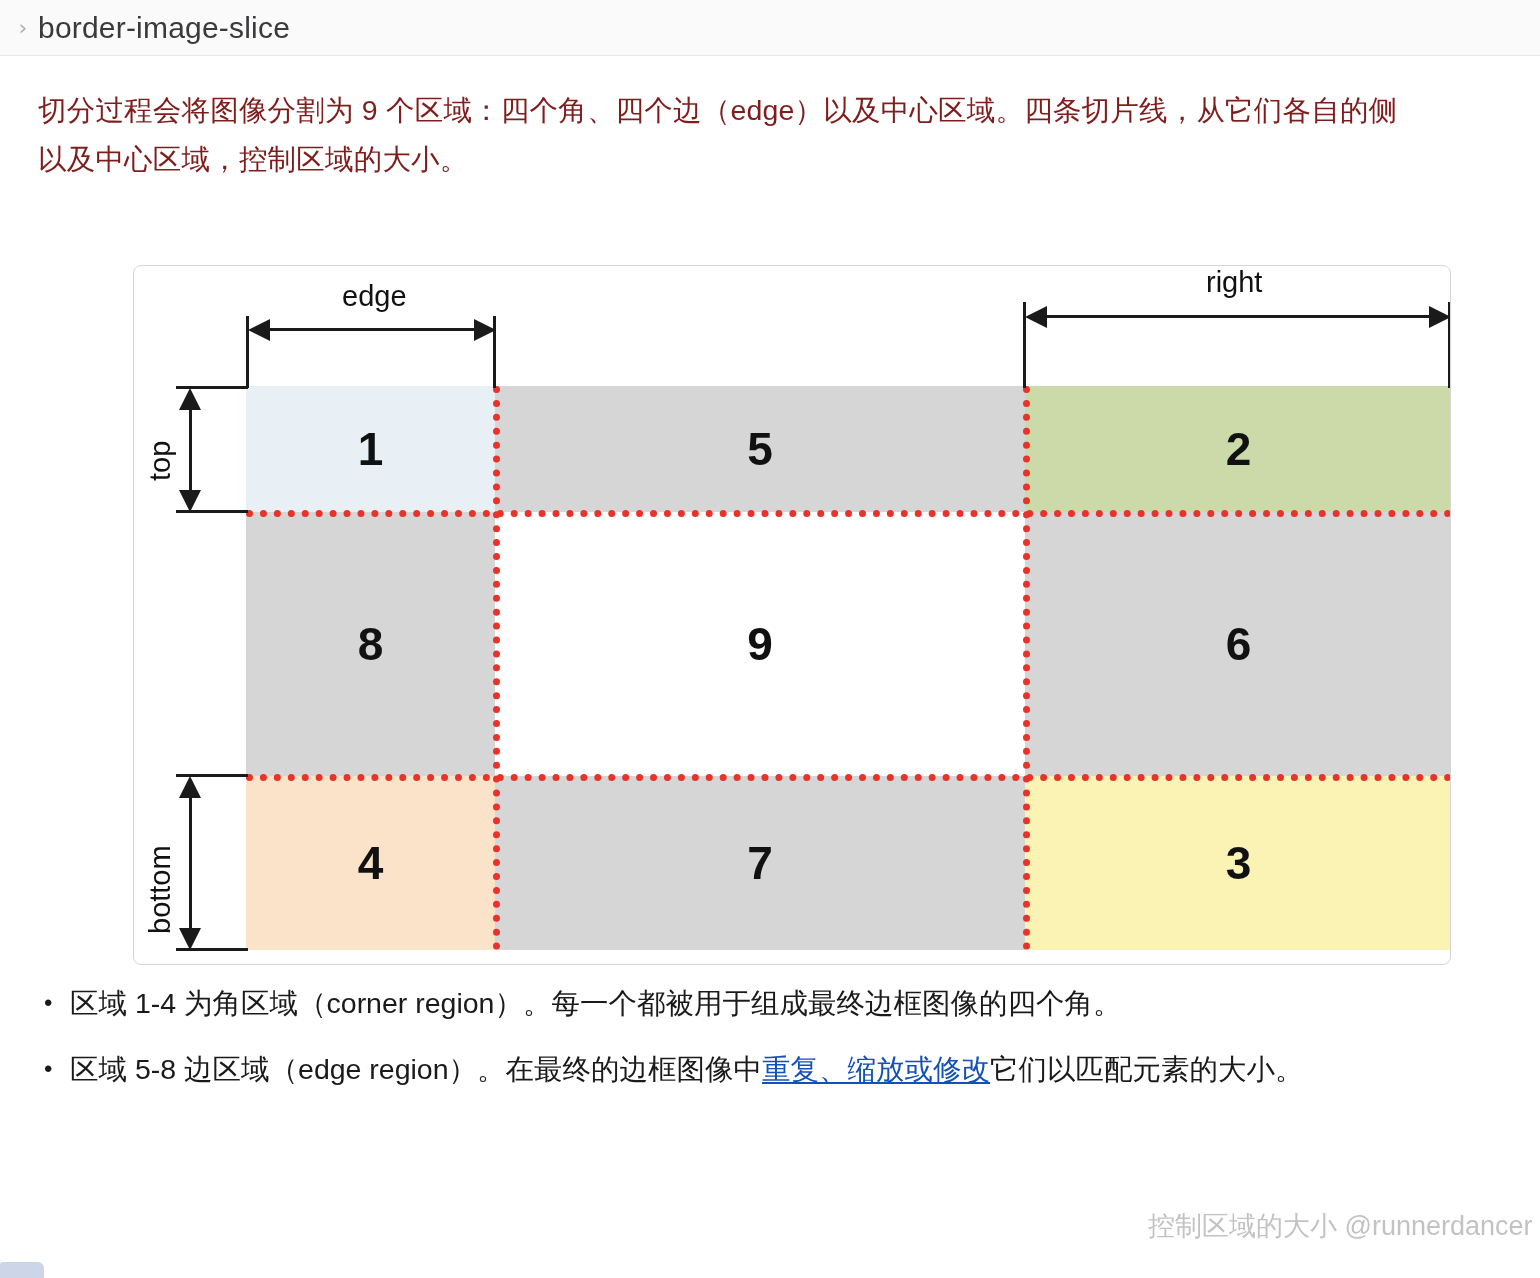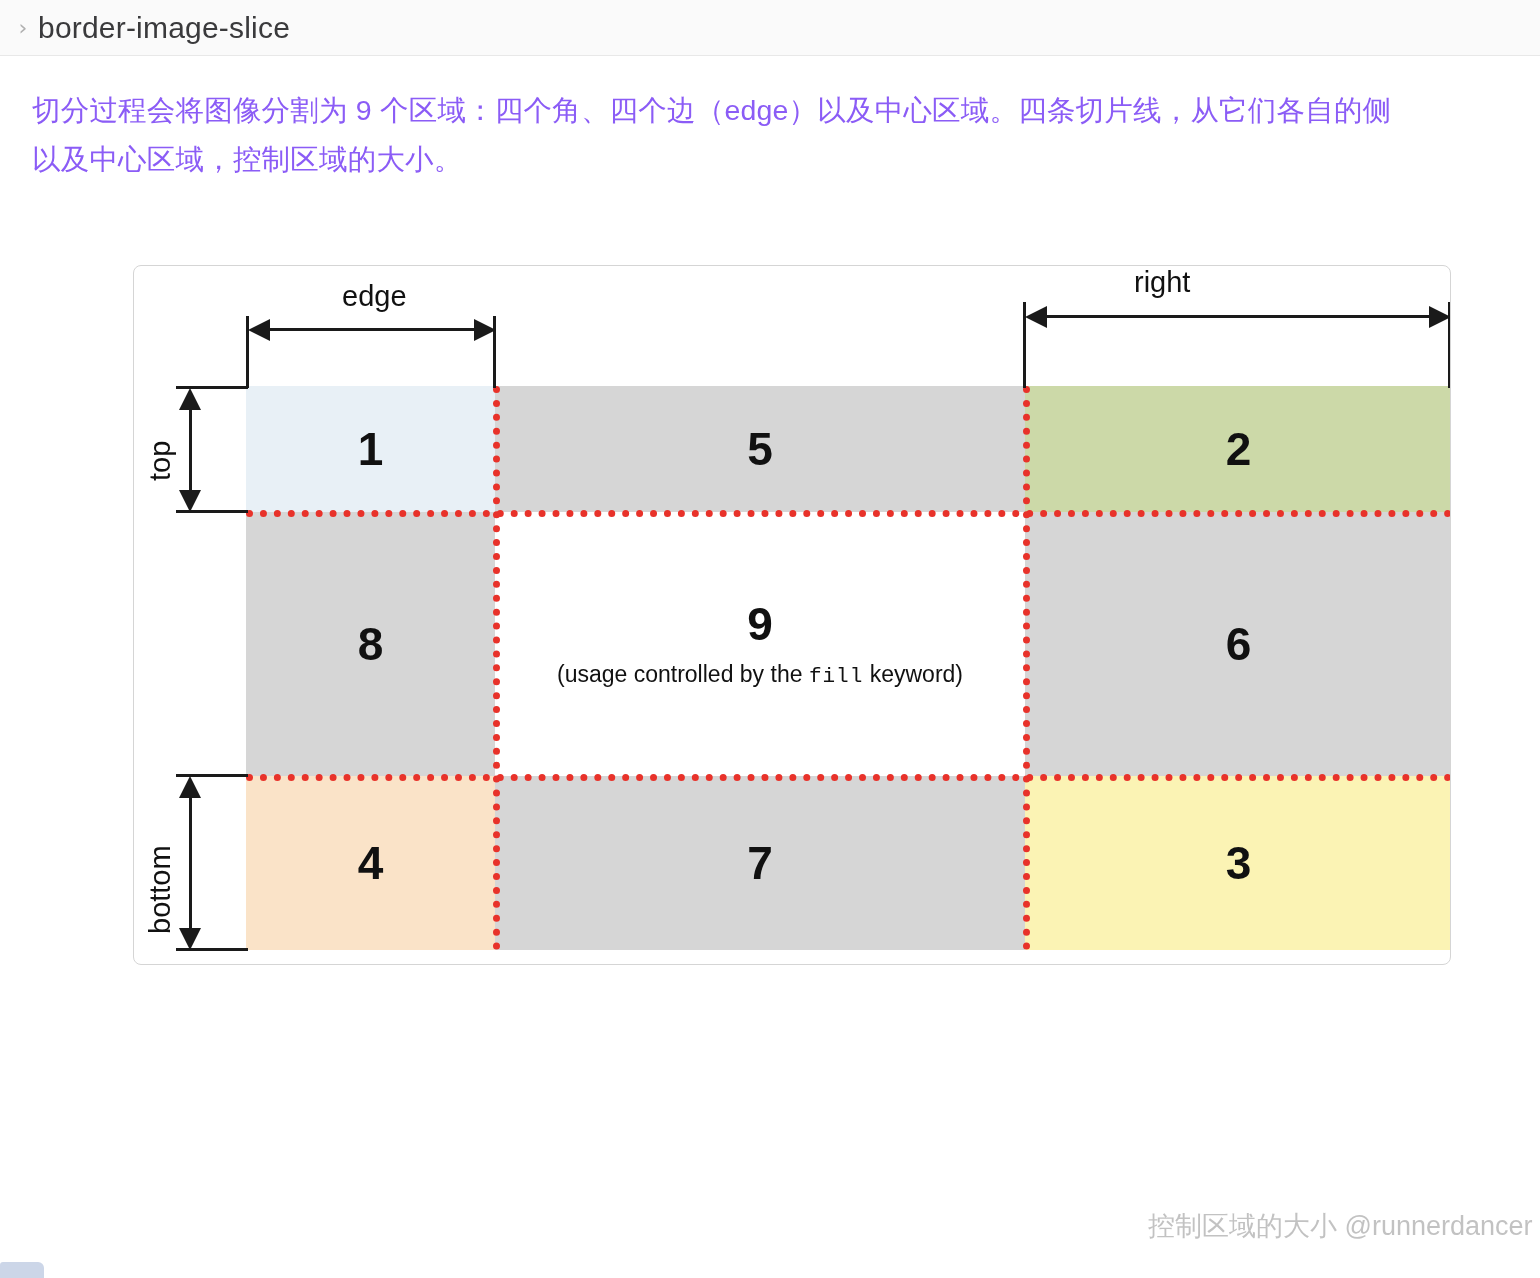--- a/index.html
+++ b/index.html
@@ -44,23 +44,23 @@
     cursor: pointer;
   }
 
   
   .content {
     padding: 0 28px;
   }
   .para {
     font-size: 28.5px;
     line-height: 49px;
-    color: #8b5cf6;
+    color: #7f1d1d;
     letter-spacing: 0.2px;
-    margin: 4px;
+    margin: 10px;
   }
   .intro {
     margin-top: 30px;
     white-space: nowrap;
     overflow: visible;
   }
   .intro .l2 { display: block; }
 
   .after-fig {
     margin-top: 46px;
@@ -217,20 +217,28 @@
 <div class="content">
 
   <p class="para intro">
     <span class="l1">切分过程会将图像分割为 9 个区域：四个角、四个边（edge）以及中心区域。四条切片线，从它们各自的侧</span>
     <span class="l2">以及中心区域，控制区域的大小。</span>
   </p>
 
   <div style="height:724px"></div>
 
 
+  <ul class="bullets">
+    <li>
+      <span>区域 1-4 为角区域（corner region）。每一个都被用于组成最终边框图像的四个角。</span>
+    </li>
+    <li>
+      <span>区域 5-8 边区域（edge region）。在最终的边框图像中</span><a class="inline-link">重复、缩放或修改</a><span>它们以匹配元素的大小。</span>
+    </li>
+  </ul>
 </div>
 
 <div class="figure-card">
   <div class="fig-inner">
 
     <div class="gridbox"></div>
 
     <div class="cell" style="left:112px; top:120px; width:249px; height:126px; background:#e8f0f6;">
       <span class="num">1</span>
     </div>
@@ -239,21 +247,20 @@
     </div>
     <div class="cell" style="left:891px; top:120px; width:427px; height:126px; background:#ccd9a8;">
       <span class="num">2</span>
     </div>
 
     <div class="cell" style="left:112px; top:246px; width:249px; height:264px; background:#d6d6d6;">
       <span class="num">8</span>
     </div>
     <div class="cell" style="left:361px; top:246px; width:530px; height:264px; background:#ffffff;">
       <span class="num">9</span>
-      <span class="sub"><span>(usage controlled by the </span><code>fill</code><span> keyword)</span></span>
     </div>
     <div class="cell" style="left:891px; top:246px; width:427px; height:264px; background:#d6d6d6;">
       <span class="num">6</span>
     </div>
 
     <div class="cell" style="left:112px; top:510px; width:249px; height:174px; background:#fae3c8;">
       <span class="num">4</span>
     </div>
     <div class="cell" style="left:361px; top:510px; width:530px; height:174px; background:#d6d6d6;">
       <span class="num">7</span>
@@ -275,21 +282,21 @@
       <div class="arrowhead ah-right" style="left:340px; top:53px;"></div>
       <div class="dimlabel" style="left:208px; top:14px;">edge</div>
     </div>
 
     <div class="dim">
       <div class="tick" style="left:889px;  top:36px; width:3px; height:86px;"></div>
       <div class="tick" style="left:1314px; top:36px; width:3px; height:86px;"></div>
       <div class="arrowline" style="left:895px; top:49px; width:418px; height:3px;"></div>
       <div class="arrowhead ah-left" style="left:891px; top:40px;"></div>
       <div class="arrowhead ah-right" style="left:1295px; top:40px;"></div>
-      <div class="dimlabel" style="left:1000px; top:0px;">right</div>
+      <div class="dimlabel" style="left:1072px; top:0px;">right</div>
     </div>
 
     <div class="dim">
       <div class="tick" style="left:42px; top:120px; width:72px; height:3px;"></div>
       <div class="tick" style="left:42px; top:244px; width:72px; height:3px;"></div>
       <div class="arrowline" style="left:55px; top:126px; width:3px; height:114px;"></div>
       <div class="arrowhead ah-up" style="left:45px; top:122px;"></div>
       <div class="arrowhead ah-down" style="left:45px; top:224px;"></div>
       <div class="dimlabel vert" style="left:10px; top:215px;">top</div>
     </div>

